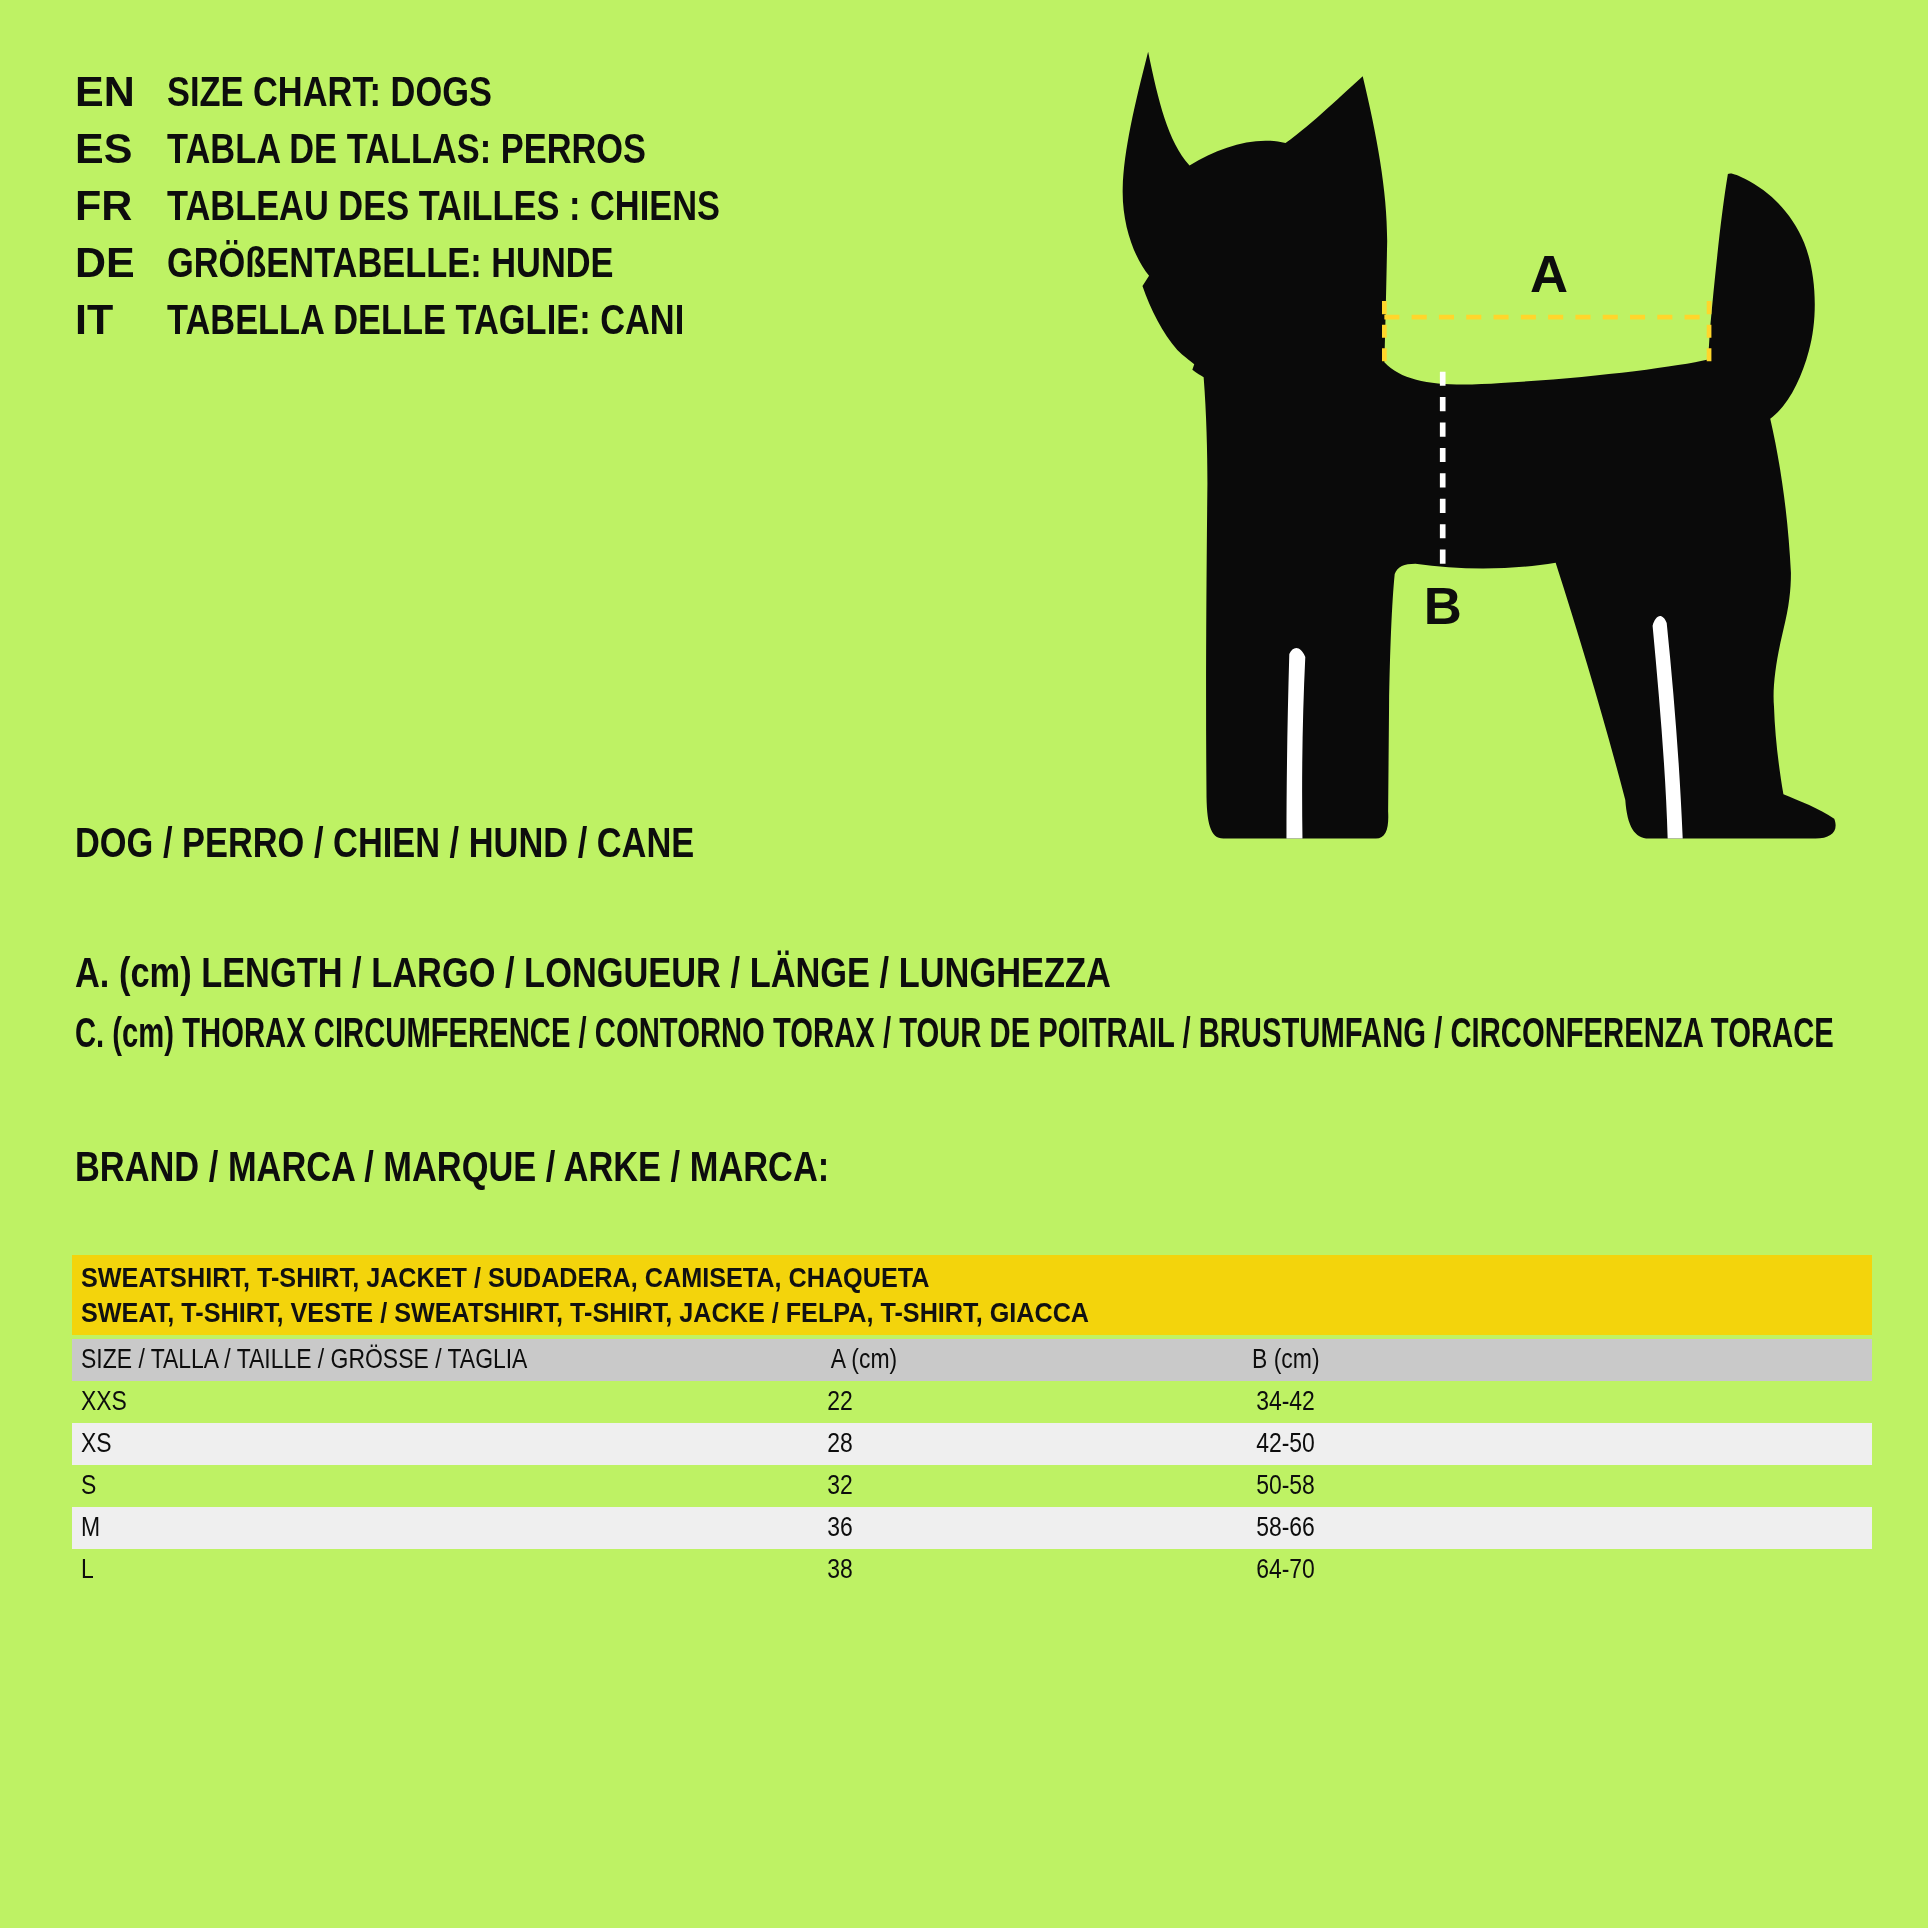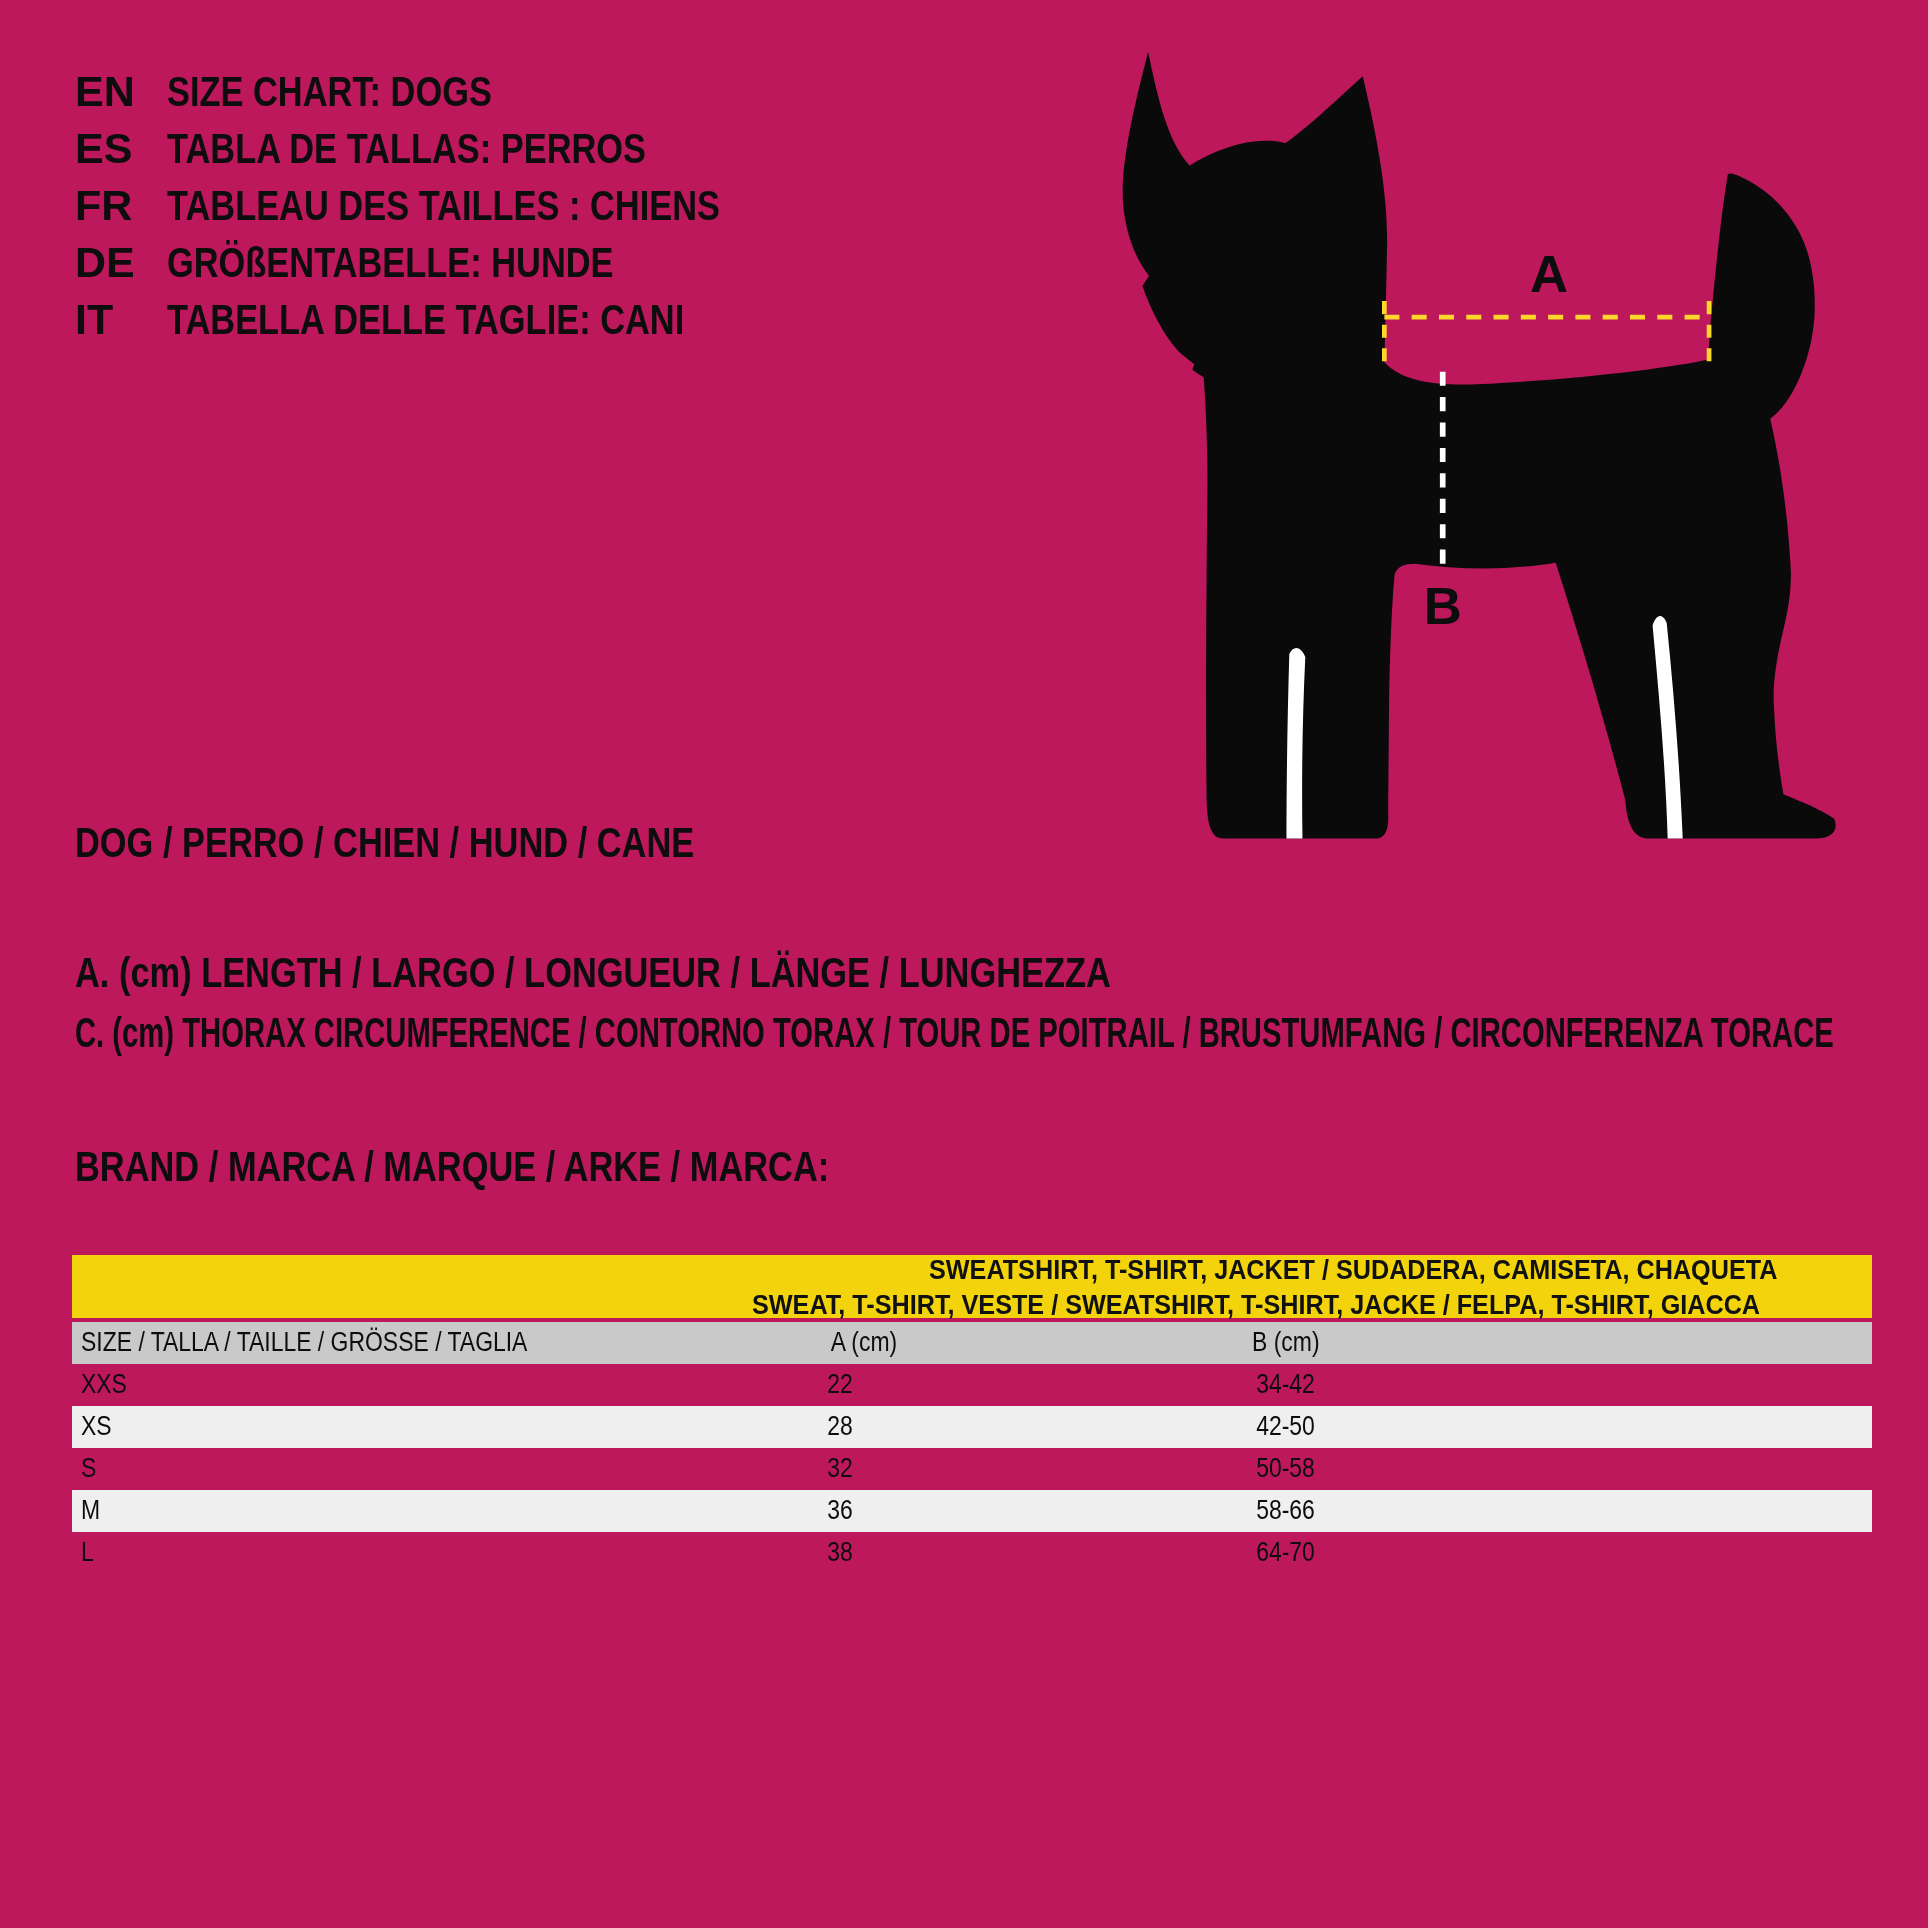--- a/index.html
+++ b/index.html
@@ -1,16 +1,16 @@
 <!DOCTYPE html>
 <html style="font-size:15px"><head>
 <meta charset="utf-8">
 <style>
   html,body{margin:0;padding:0;background:#fff;}
-  .page{position:relative;width:1928px;height:1928px;background:#be185d;overflow:hidden;
+  .page{position:relative;width:1928px;height:1928px;background:#bef264;overflow:hidden;
         font-family:"Liberation Sans",sans-serif;color:#0d0d0d;}
   
   .cond{display:inline-block;transform:scaleX(0.80);transform-origin:0 50%;white-space:nowrap;}
   .cond68{display:inline-block;transform:scaleX(0.68);transform-origin:0 50%;white-space:nowrap;}
   .cond90{display:inline-block;transform:scaleX(0.90);transform-origin:0 50%;white-space:nowrap;}
   .condc{display:inline-block;transform:scaleX(0.85);transform-origin:50% 50%;white-space:nowrap;}
   .condl{display:inline-block;transform:scaleX(0.85);transform-origin:0 50%;white-space:nowrap;}
 
   
   .langs{position:absolute;left:75px;top:63px;}
@@ -23,21 +23,21 @@
   .note-a{top:944px;}
   .note-c{top:1004px;}
   .brand{top:1119px;margin-top:19px;}
 
   
   .dog{position:absolute;left:1116px;top:47px;width:772px;height:800px;}
   .dog text{font-family:"Liberation Sans",sans-serif;font-weight:700;font-size:56px;fill:#0d0d0d;}
 
   
   .size-table{position:absolute;left:72px;top:1255px;width:1800px;}
-  .banner{height:63px;background:#F3D40C;display:flex;flex-direction:column;justify-content:center;padding-left:9.4px;box-sizing:border-box;margin-bottom:3.8px;text-align:right;}
+  .banner{height:80px;background:#F3D40C;display:flex;flex-direction:column;justify-content:center;padding-left:9.4px;box-sizing:border-box;margin-bottom:3.8px;}
   .banner-line{font-size:28px;font-weight:700;line-height:35px;color:#111;}
   .thead,.trow{display:flex;align-items:center;height:42px;font-size:27px;}
   .thead{background:#C9C9C9;}
   .trow.alt{background:#EFEFEF;}
   .col-size{width:753px;padding-left:9.4px;box-sizing:border-box;}
   .col-a{width:320px;text-align:left;}
   .col-b{width:282px;text-align:center;}
 </style>
 </head>
 <body>

